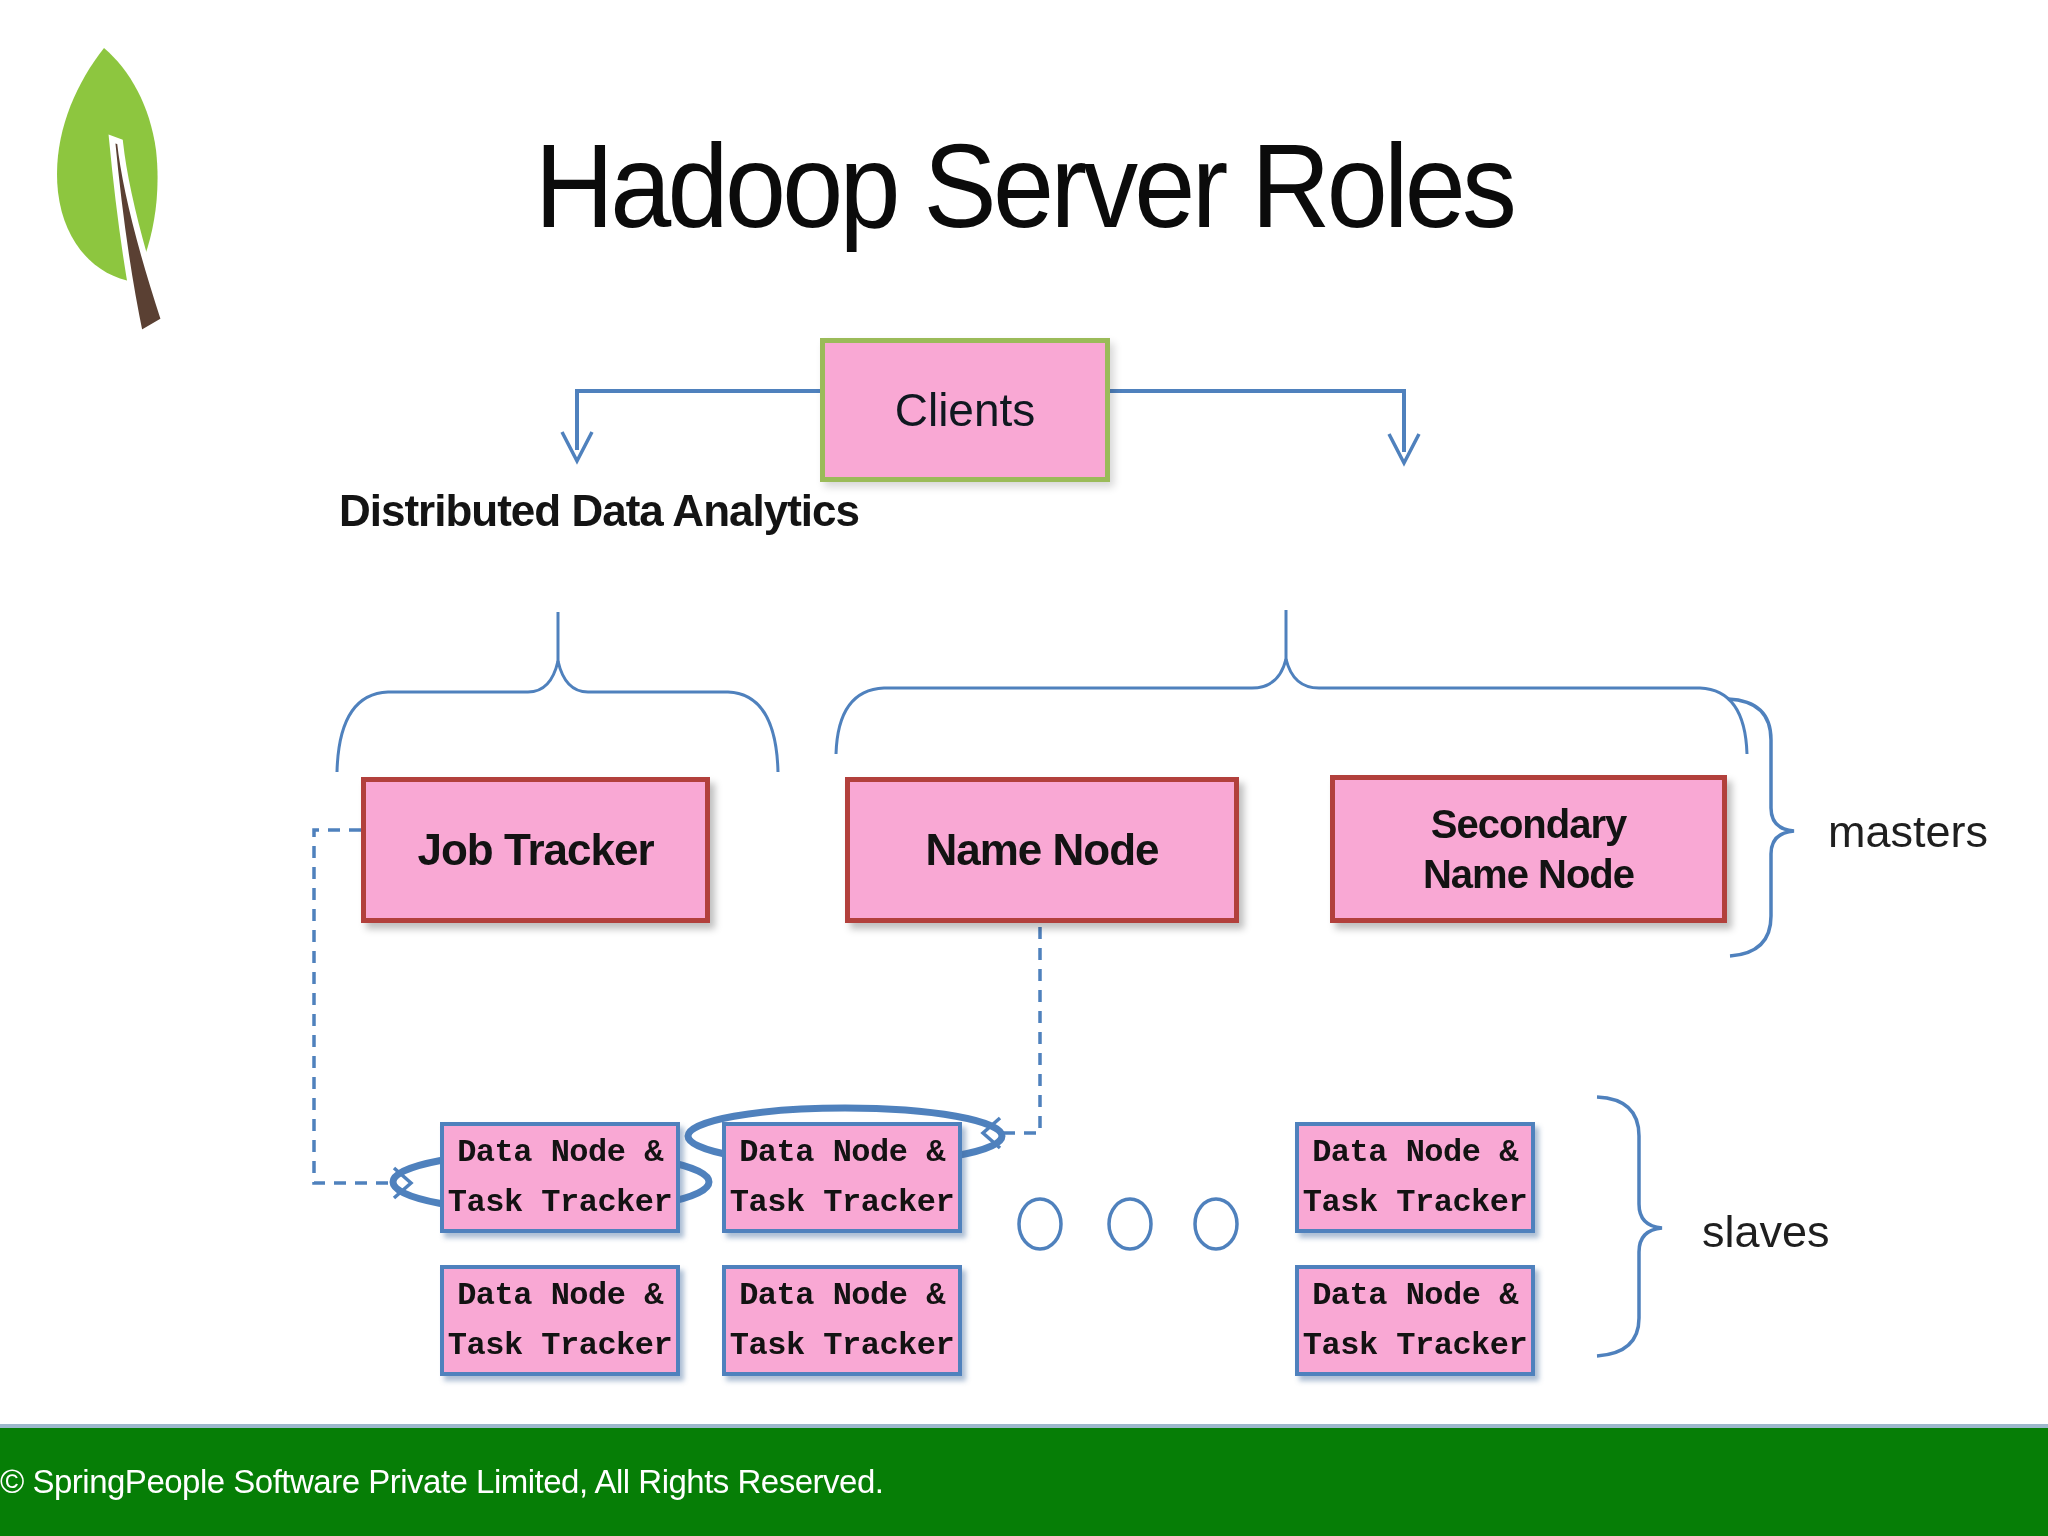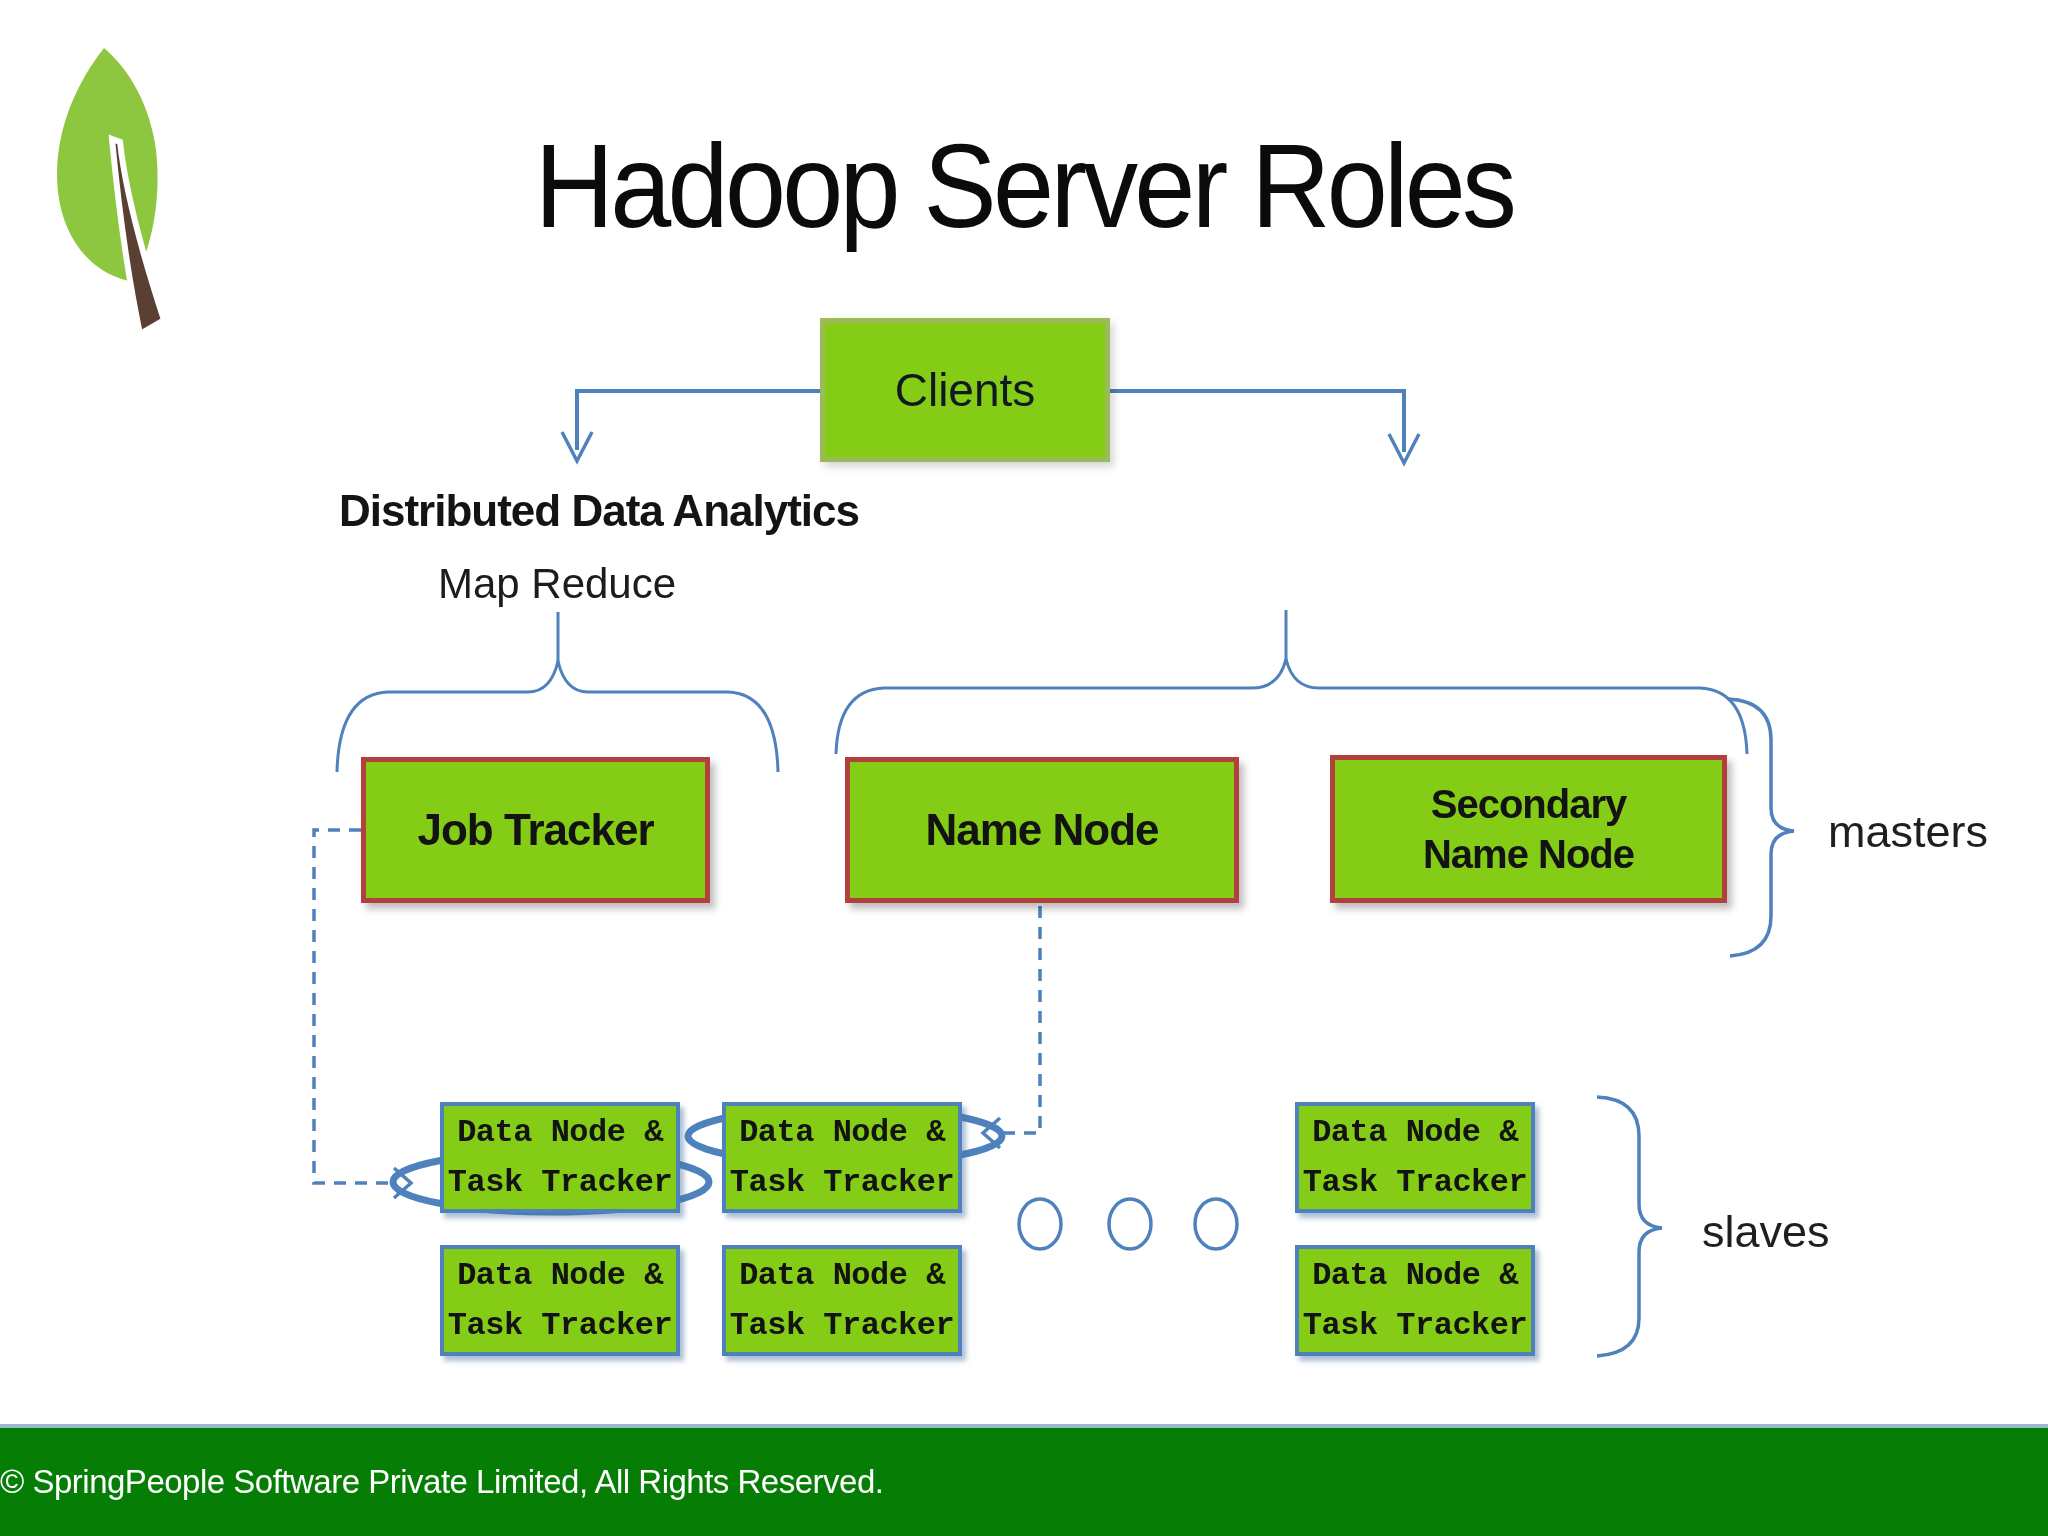--- a/index.html
+++ b/index.html
@@ -15,21 +15,21 @@
   }
   .branch-heading{
     font-weight:700;color:#141414;font-size:44px;letter-spacing:-1px;
     text-align:right;white-space:nowrap;
   }
   .branch-sub{
     font-weight:400;color:#1c1c1c;font-size:42px;text-align:center;white-space:nowrap;
   }
   .node-box{
     box-sizing:border-box;display:flex;align-items:center;justify-content:center;
-    text-align:center;background:#84cc16;
+    text-align:center;background:#f9a8d4;margin-top:20px;
   }
   .clients-box{
     border:5px solid #9bbb59;font-size:46px;color:#101820;
     box-shadow:4px 5px 8px rgba(0,0,0,.16);
   }
   .master-box{
     border:5px solid #b2403c;font-weight:700;font-size:44px;color:#131313;
     box-shadow:5px 6px 7px rgba(0,0,0,.25);letter-spacing:-1px;
   }
   .master-box .two-line{line-height:1.25;font-size:40px;}
@@ -104,21 +104,20 @@
       <ellipse cx="1130" cy="1224" rx="21" ry="25"></ellipse>
       <ellipse cx="1216" cy="1224" rx="21" ry="25"></ellipse>
     </g>
   </svg>
 
   <div class="abs node-box clients-box" style="left:820px;top:318px;width:290px;height:144px;">
     <span>Clients</span>
   </div>
 
   <div class="abs branch-heading" style="left:259px;width:600px;top:486px;">Distributed Data Analytics</div>
-  <div class="abs branch-sub" style="left:257px;width:600px;top:560px;">Map Reduce</div>
 
 
   <div class="abs node-box master-box" style="left:361px;top:757px;width:349px;height:146px;">
     <span>Job Tracker</span>
   </div>
   <div class="abs node-box master-box" style="left:845px;top:757px;width:394px;height:146px;">
     <span>Name Node</span>
   </div>
   <div class="abs node-box master-box" style="left:1330px;top:755px;width:397px;height:148px;">
     <span class="two-line">

